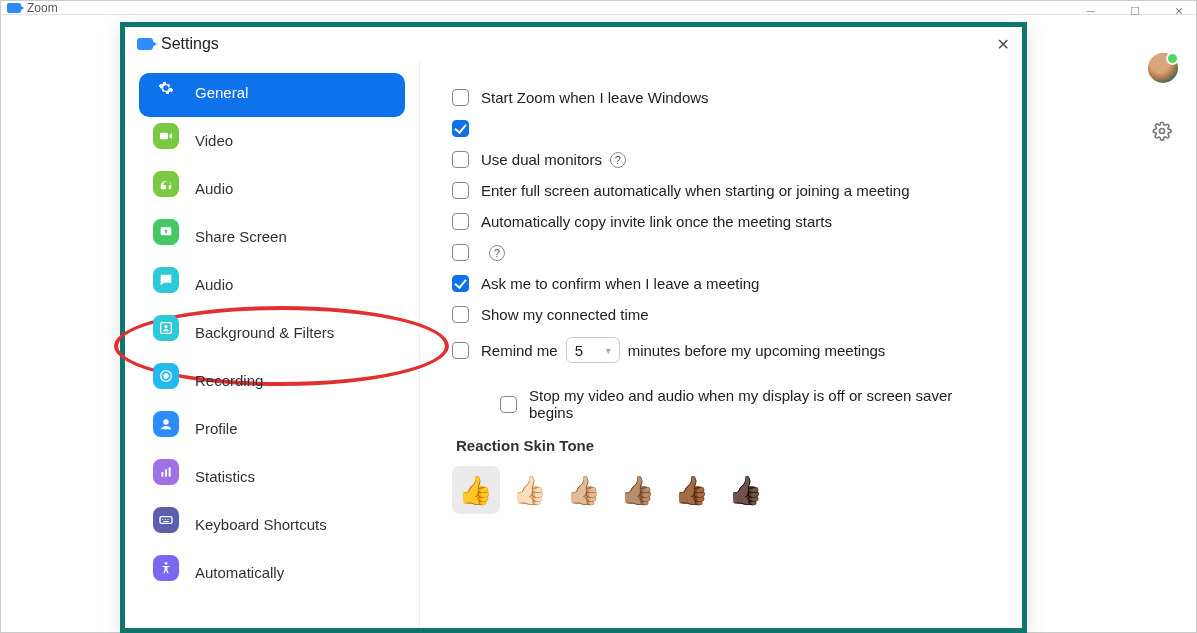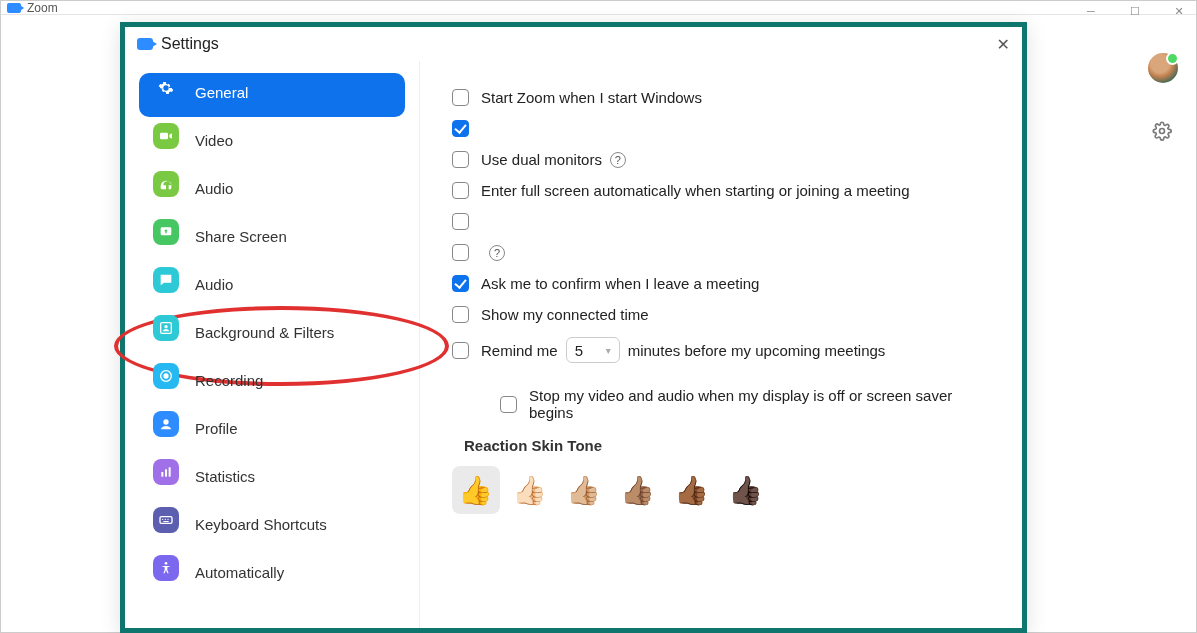--- a/index.html
+++ b/index.html
@@ -33,21 +33,21 @@
 
 .content { flex: 1; padding: 28px 32px; overflow: auto; }
 .option-row { display: flex; align-items: center; margin-bottom: 14px; font-size: 15px; color: #222; }
 .checkbox { width: 17px; height: 17px; border: 1.5px solid #888; border-radius: 4px; margin-right: 12px; flex-shrink: 0; position: relative; cursor: pointer; }
 .checkbox.checked { background: #0e72ed; border-color: #0e72ed; }
 .checkbox.checked::after { content:""; position:absolute; left:4px; top:1px; width:5px; height:9px; border-right:2px solid #fff; border-bottom:2px solid #fff; transform: rotate(40deg); }
 .help { width: 16px; height:16px; border:1px solid #888; border-radius:50%; display:inline-flex; align-items:center; justify-content:center; font-size:11px; color:#555; margin-left:8px; cursor:pointer; }
 .dropdown { display: inline-flex; align-items: center; height: 26px; border: 1px solid #ccc; border-radius: 6px; padding: 0 8px; margin: 0 8px; cursor: pointer; min-width: 54px; justify-content: space-between; }
 .dropdown .chev { font-size: 10px; color: #aaa; margin-left: 10px; }
 
-.section-head { font-size: 15px; font-weight: 700; color: #333; margin: 16px 12px 12px; }
+.section-head { font-size: 15px; font-weight: 700; color: #333; margin: 16px 4px 12px; }
 .skins { display: flex; gap: 6px; }
 .skin { width: 48px; height: 48px; border-radius: 8px; display:flex; align-items:center; justify-content:center; font-size:28px; cursor:pointer; }
 .skin.sel { background:#eaeaea; }
 
 .circled { position: absolute; left: -11px; top: 245px; width: 335px; height: 80px; border: 4px solid #e03030; border-radius: 50%; pointer-events: none; z-index: 1; }
 
 svg.icon { width:16px; height:16px; }
 </style>
 </head>
 <body>
@@ -184,36 +184,37 @@
               </div>
               <span>Automatically</span>
             </div>
           </div>
       </div>
 
       <div class="content">
         <div id="options-list">
             <div class="option-row">
               <div class="checkbox"></div>
-              <span>Start Zoom when I start Windows</span>
+              <span>Start Zoom when I leave Windows</span>
             </div>
             <div class="option-row">
               <div class="checkbox checked"></div>
             </div>
             <div class="option-row">
               <div class="checkbox"></div>
               <span>Use dual monitors</span>
               <span class="help">?</span>
             </div>
             <div class="option-row">
               <div class="checkbox"></div>
               <span>Enter full screen automatically when starting or joining a meeting</span>
             </div>
             <div class="option-row">
               <div class="checkbox"></div>
+              <span>Automatically copy invite link once the meeting starts</span>
             </div>
             <div class="option-row">
               <div class="checkbox"></div>
               <span class="help">?</span>
             </div>
             <div class="option-row">
               <div class="checkbox checked"></div>
               <span>Ask me to confirm when I leave a meeting</span>
             </div>
             <div class="option-row">

